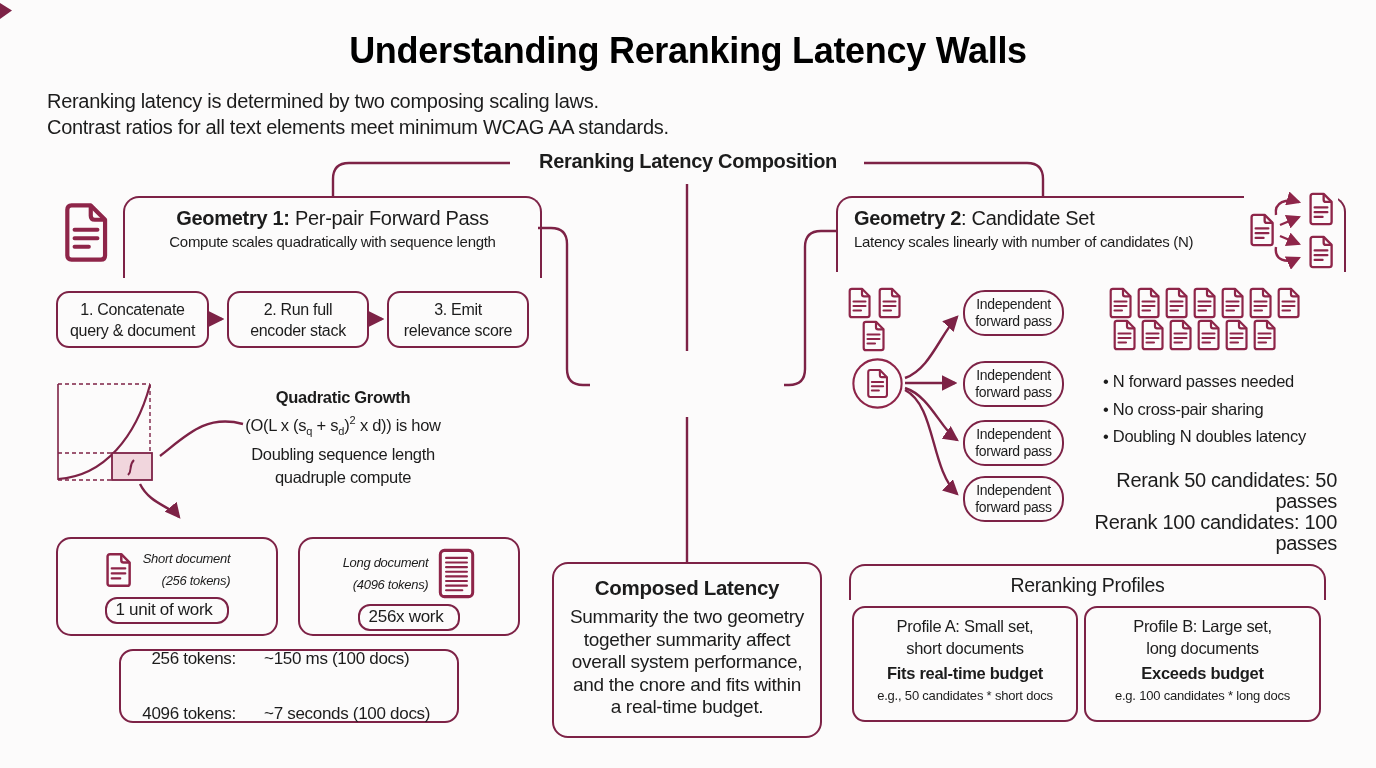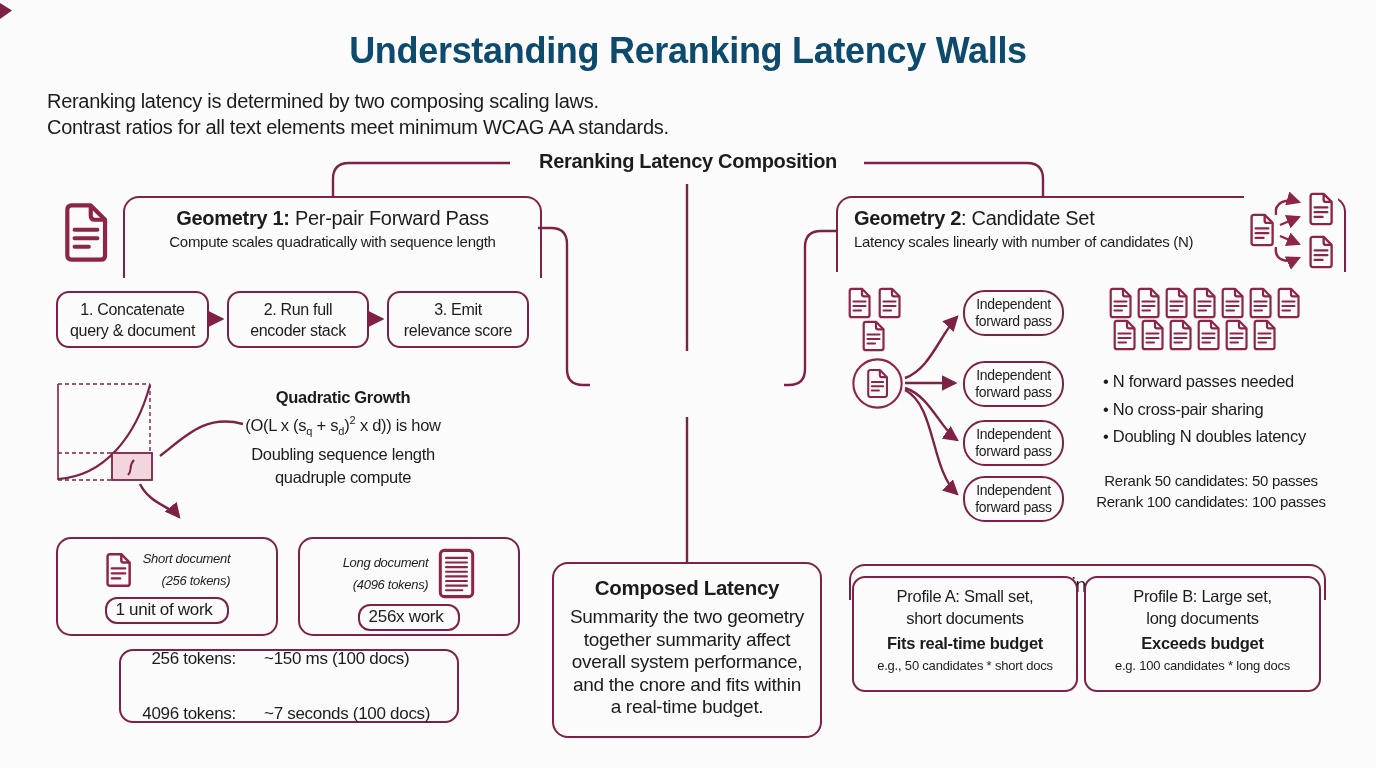--- a/index.html
+++ b/index.html
@@ -12,21 +12,21 @@
   html,body{margin:0;padding:0;background:#ffffff;}
   .canvas{
     position:relative;width:1376px;height:768px;background:var(--bg);
     overflow:hidden;font-family:"Liberation Sans",sans-serif;color:var(--ink);
     letter-spacing:-0.3px;
   }
   .abs{position:absolute;}
   svg{display:block;}
   .ovl{position:absolute;left:0;top:0;pointer-events:none;}
 
-  .main-title{left:0;right:0;top:30px;text-align:center;font-size:36px;font-weight:600;color:#0c4a6e;}
+  .main-title{left:0;right:0;top:30px;text-align:center;font-size:36px;font-weight:600;color:#000000;}
   .subtitle{left:47px;top:88px;font-size:20px;line-height:26px;}
   .comp-label{left:0;right:0;top:150px;text-align:center;font-size:20px;font-weight:700;}
 
   .panel{border:2.5px solid var(--mar);border-bottom:none;border-radius:16px 16px 0 0;background:transparent;}
   .g1-panel{left:123px;top:196px;width:415px;height:80px;text-align:center;}
   .g2-panel{left:836px;top:196px;width:510px;height:76px;padding-left:16px;box-sizing:border-box;}
   .g-title{font-size:20px;margin-top:9px;}
   .g-title b{font-weight:700;}
   .g-sub{font-size:15px;margin-top:3px;}
 
@@ -56,30 +56,30 @@
 
   .total{left:592px;top:351px;width:191px;height:66px;border-radius:13px;
          display:flex;align-items:center;justify-content:center;font-size:22px;font-weight:700;}
 
   .pass{left:963px;width:101px;height:46px;border-radius:22px;display:flex;flex-direction:column;
         justify-content:center;text-align:center;font-size:14px;line-height:17.5px;}
 
   .docrow{display:flex;gap:1px;}
   .doc-s{width:27px;height:32px;color:var(--ico);}
   .bullets{left:1103px;top:368px;font-size:16.5px;line-height:27.5px;}
-  .rerank{left:1085px;top:470px;width:252px;text-align:center;font-size:15px;line-height:21px;}
+  .rerank{left:1085px;top:470px;width:252px;text-align:right;font-size:20px;line-height:21px;}
 
   .composed{left:552px;top:562px;width:270px;height:176px;border-radius:16px;
             padding:10px 13px;text-align:center;}
   .composed .c-title{font-size:20.5px;font-weight:700;margin-top:2px;}
   .composed .c-body{font-size:19px;line-height:22.5px;margin-top:6px;}
 
   .profiles-panel{left:849px;top:564px;width:473px;height:34px;text-align:center;}
   .profiles-title{font-size:19.5px;margin-top:8px;}
-  .profile{top:576px;height:116px;border-radius:13px;text-align:center;padding-top:7px;}
+  .profile{top:606px;height:116px;border-radius:13px;text-align:center;padding-top:7px;}
   .profile-a{left:852px;width:226px;}
   .profile-b{left:1084px;width:237px;}
   .p-line{font-size:16.5px;line-height:22px;}
   .p-bold{font-size:16.5px;font-weight:700;margin-top:5px;}
   .p-small{font-size:13px;margin-top:5px;letter-spacing:-0.2px;}
 
   .icon{color:var(--ico);}
 </style>
 </head>
 <body>

